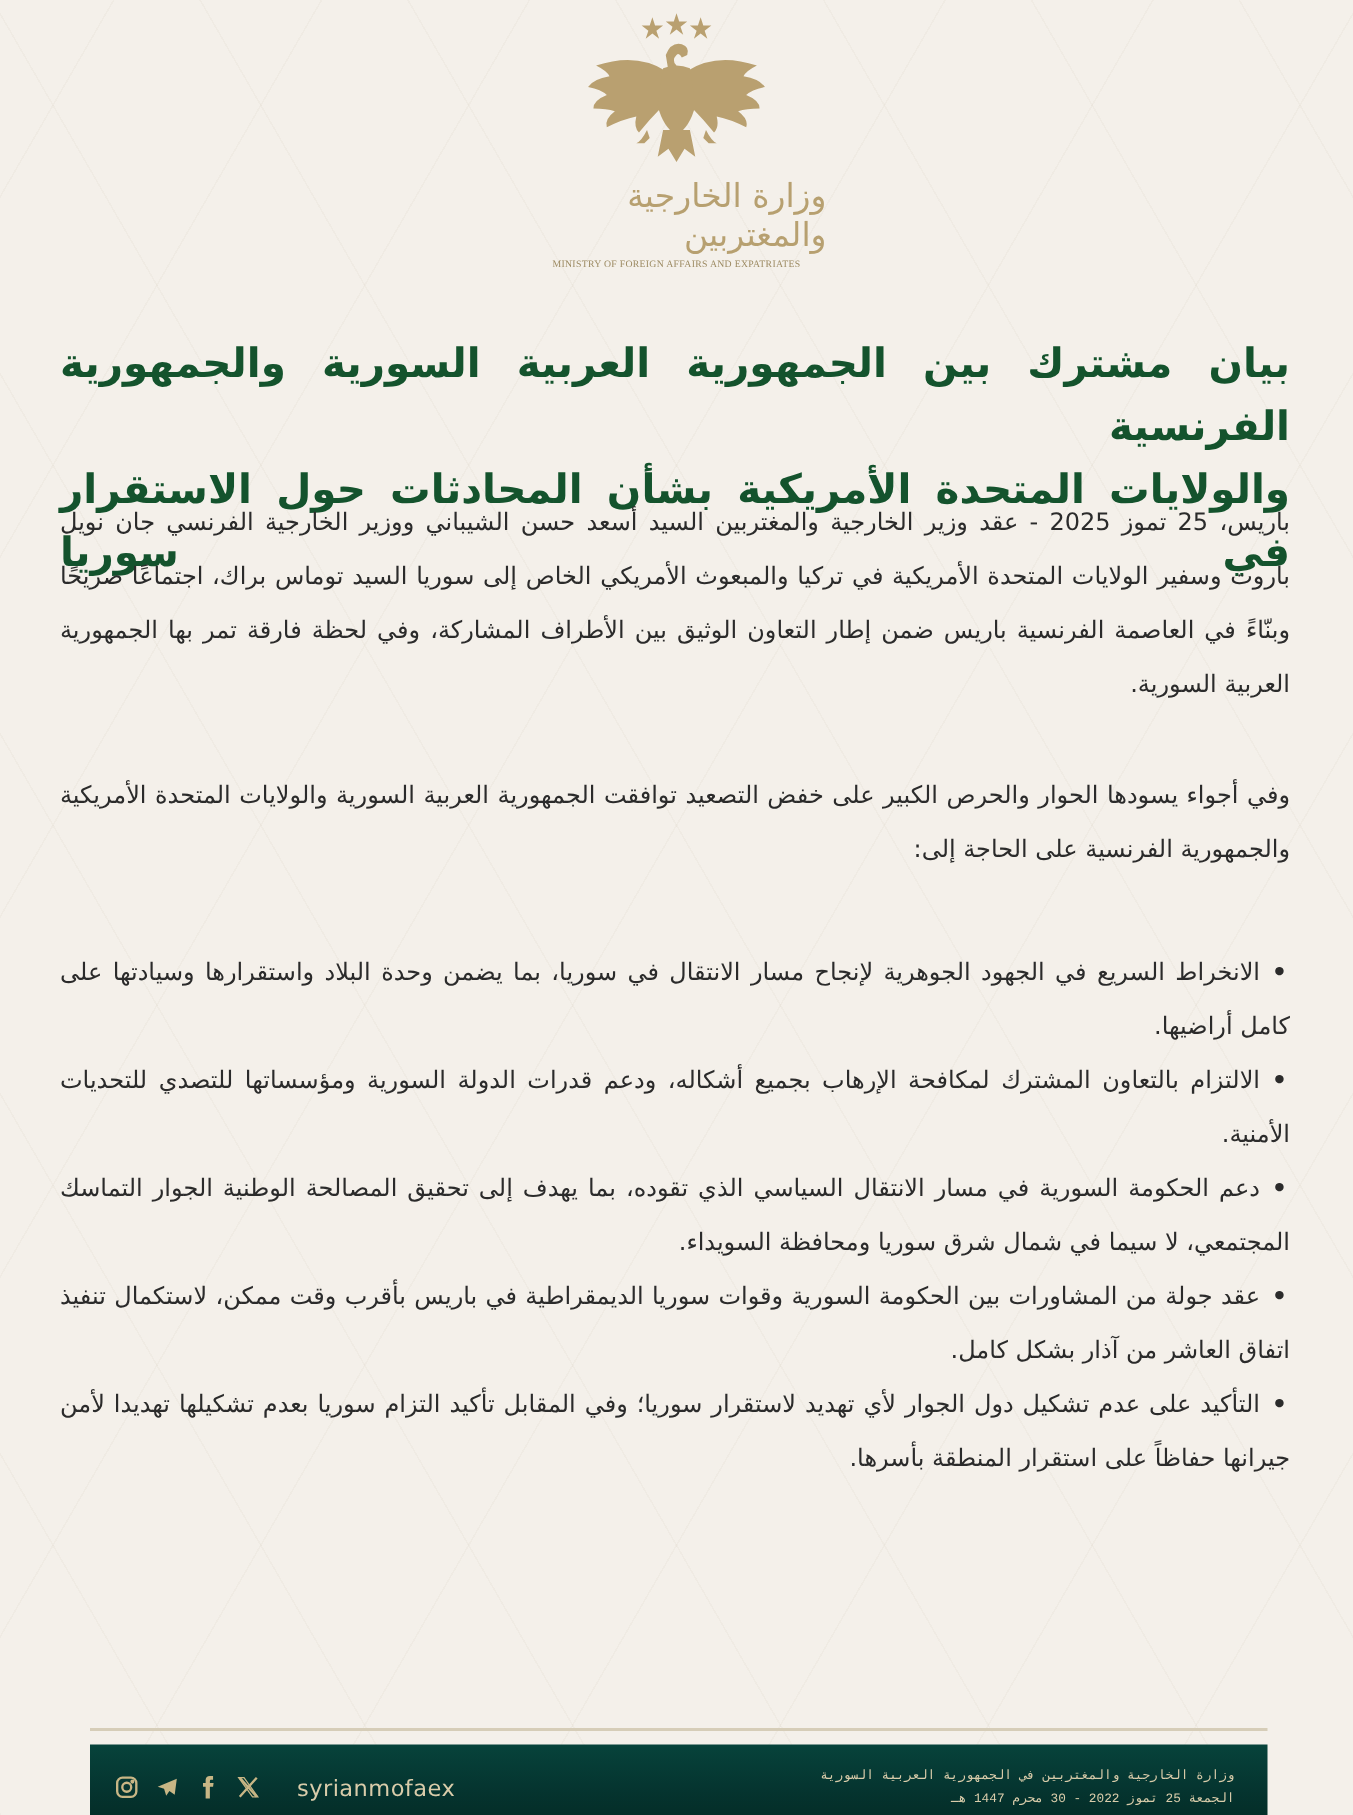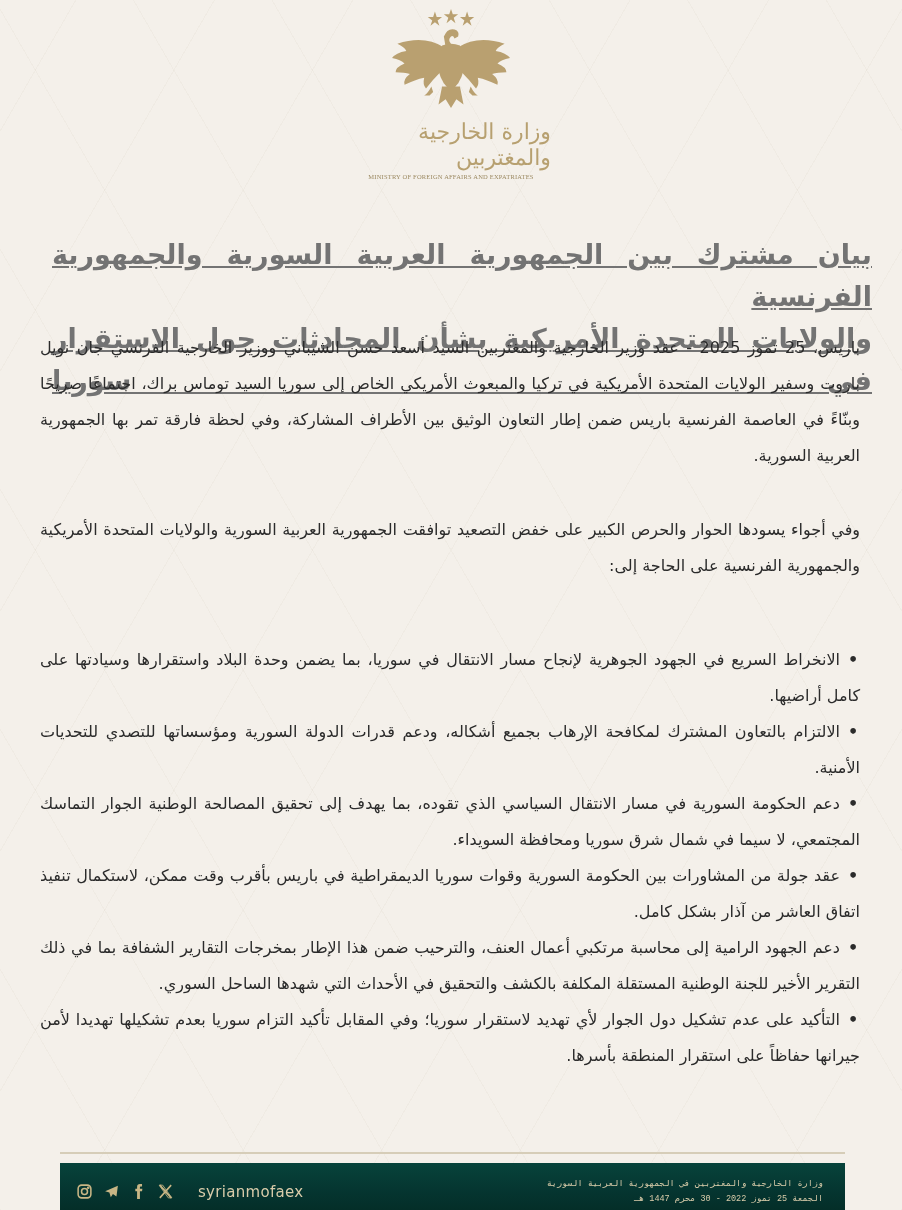--- a/index.html
+++ b/index.html
@@ -62,23 +62,22 @@
       top: 222px;
       left: 40px;
       width: 820px;
       direction: rtl;
       text-align: justify;
       text-align-last: justify;
       font-family: "DejaVu Sans", sans-serif;
       font-weight: bold;
       font-size: 27px;
       line-height: 42px;
-      color: #737373;
-      margin: 12px;
-      text-decoration: underline;
+      color: #14532d;
+      margin: 0;
     }
     .title span {
       display: block;
       text-align-last: justify;
     }
     
     .body-text {
       position: absolute;
       top: 330px;
       left: 40px;
@@ -90,21 +89,21 @@
       color: #2b2b2b;
     }
     .body-text p {
       margin: 0;
       text-align: justify;
     }
     .body-text p.intro {
       margin-bottom: 38px;
     }
     .body-text p.context {
-      margin-bottom: 58px;
+      margin-bottom: 46px;
     }
     .points {
       list-style: none;
       padding: 0;
       margin: 0;
     }
     .points li {
       text-align: justify;
       margin: 0;
       padding: 0;
@@ -210,21 +209,20 @@
   </h1>
 
   <div class="body-text">
     <p class="intro">باريس، 25 تموز 2025 - عقد وزير الخارجية والمغتربين السيد أسعد حسن الشيباني ووزير الخارجية الفرنسي جان نويل باروت وسفير الولايات المتحدة الأمريكية في تركيا والمبعوث الأمريكي الخاص إلى سوريا السيد توماس براك، اجتماعًا صريحًا وبنّاءً في العاصمة الفرنسية باريس ضمن إطار التعاون الوثيق بين الأطراف المشاركة، وفي لحظة فارقة تمر بها الجمهورية العربية السورية.</p>
     <p class="context">وفي أجواء يسودها الحوار والحرص الكبير على خفض التصعيد توافقت الجمهورية العربية السورية والولايات المتحدة الأمريكية والجمهورية الفرنسية على الحاجة إلى:</p>
     <ul class="points">
       <li><span class="bullet">•</span><span>الانخراط السريع في الجهود الجوهرية لإنجاح مسار الانتقال في سوريا، بما يضمن وحدة البلاد واستقرارها وسيادتها على كامل أراضيها.</span></li>
       <li><span class="bullet">•</span><span>الالتزام بالتعاون المشترك لمكافحة الإرهاب بجميع أشكاله، ودعم قدرات الدولة السورية ومؤسساتها للتصدي للتحديات الأمنية.</span></li>
       <li><span class="bullet">•</span><span>دعم الحكومة السورية في مسار الانتقال السياسي الذي تقوده، بما يهدف إلى تحقيق المصالحة الوطنية الجوار التماسك المجتمعي، لا سيما في شمال شرق سوريا ومحافظة السويداء.</span></li>
       <li><span class="bullet">•</span><span>عقد جولة من المشاورات بين الحكومة السورية وقوات سوريا الديمقراطية في باريس بأقرب وقت ممكن، لاستكمال تنفيذ اتفاق العاشر من آذار بشكل كامل.</span></li>
-      <li><span class="bullet">•</span><span>دعم الجهود الرامية إلى محاسبة مرتكبي أعمال العنف، والترحيب ضمن هذا الإطار بمخرجات التقارير الشفافة بما في ذلك التقرير الأخير للجنة الوطنية المستقلة المكلفة بالكشف والتحقيق في الأحداث التي شهدها الساحل السوري.</span></li>
       <li><span class="bullet">•</span><span>التأكيد على عدم تشكيل دول الجوار لأي تهديد لاستقرار سوريا؛ وفي المقابل تأكيد التزام سوريا بعدم تشكيلها تهديدا لأمن جيرانها حفاظاً على استقرار المنطقة بأسرها.</span></li>
     </ul>
   </div>
 
   <div class="divider"></div>
   <div class="footer">
     <div class="social">
       <span class="icon">
         <svg viewBox="0 0 24 24" fill="none" stroke="currentColor" stroke-width="2.2">
           <rect x="3" y="3" width="18" height="18" rx="5"></rect>

